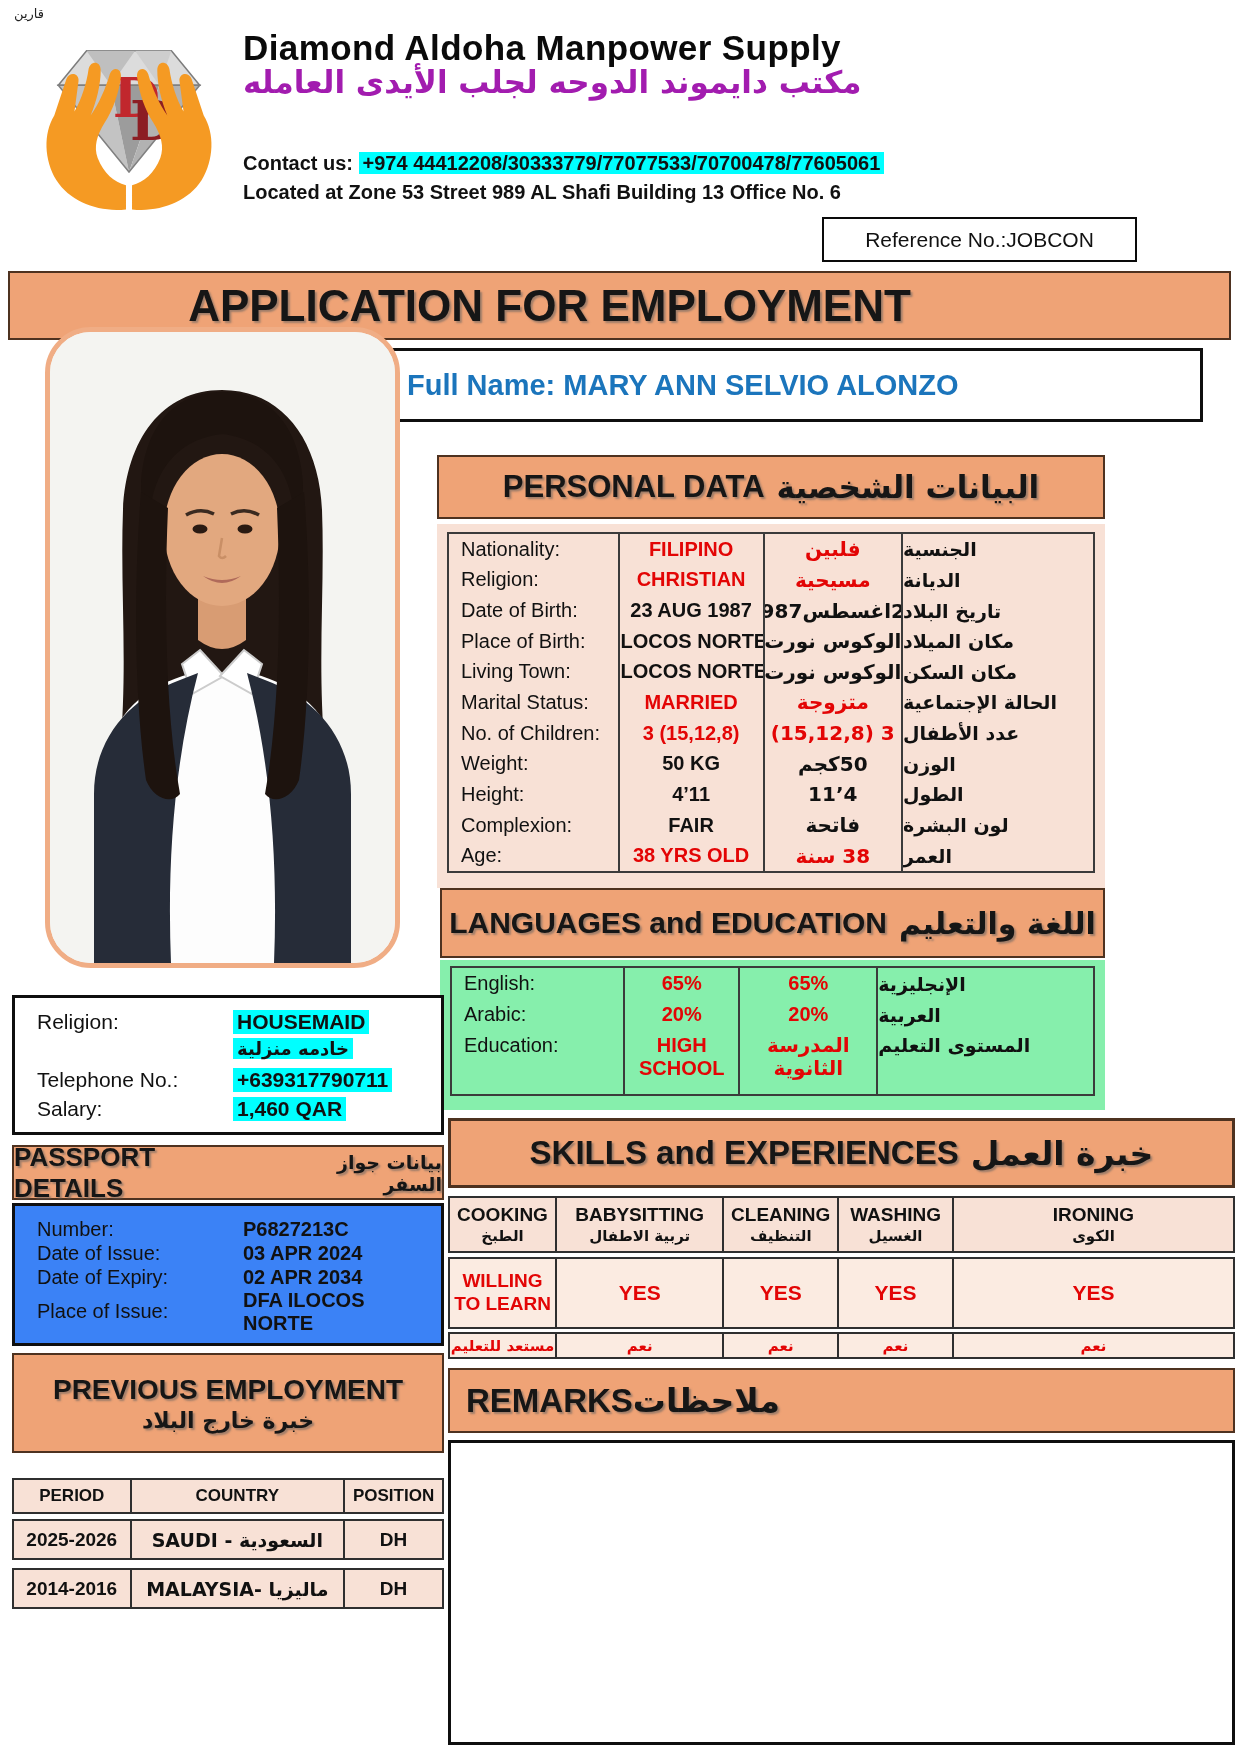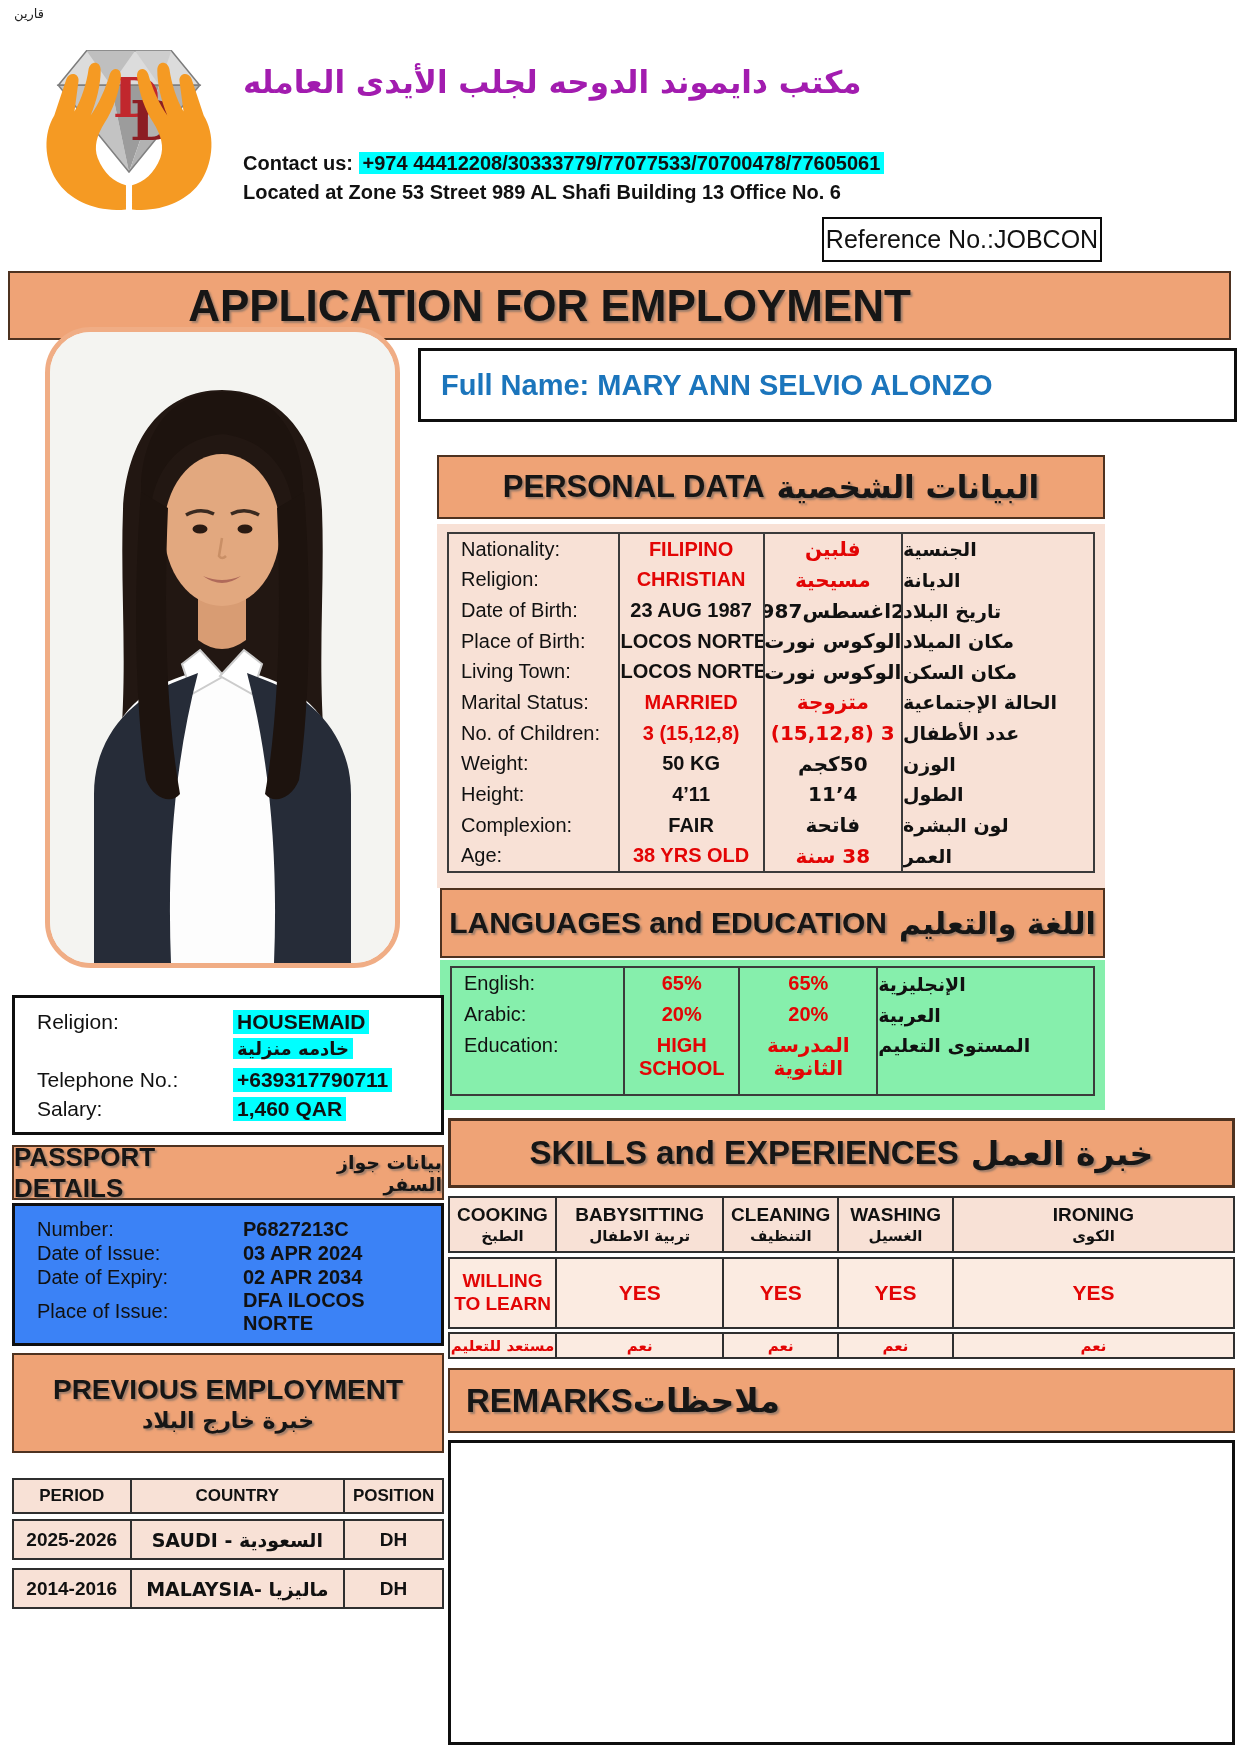--- a/index.html
+++ b/index.html
@@ -15,26 +15,26 @@
   [data-color="red"]{color:#e30505;}
   [data-color="black"]{color:#111;}
 
   
   #corner-scribble{left:14px;top:6px;font-size:13px;color:#222;}
   #logo{left:28px;top:20px;width:202px;height:198px;}
   #company-en{left:243px;top:28px;font-size:35px;font-weight:bold;letter-spacing:.4px;color:#0a0a0a;}
   #company-ar{left:243px;top:64px;font-size:31px;font-weight:bold;color:#a21caf;}
   #contact-line{left:243px;top:152px;font-size:20px;font-weight:bold;}
   #located-line{left:243px;top:181px;font-size:20px;font-weight:bold;}
-  #ref-box{left:822px;top:217px;width:280px;height:45px;border:2px solid #0a0a0a;
-           display:flex;align-items:center;justify-content:center;font-size:25px;box-sizing:border-box;}
+  #ref-box{left:822px;top:217px;width:315px;height:45px;border:2px solid #0a0a0a;
+           display:flex;align-items:center;justify-content:center;font-size:21px;box-sizing:border-box;}
 
   #title-banner{left:8px;top:271px;width:1223px;height:69px;font-size:44px;}
   #title-banner span{transform:translateX(-70px);}
-  #fullname-box{left:418px;top:348px;width:819px;height:74px;background:#fff;border:3px solid #0f0f0f;
+  #fullname-box{left:384px;top:348px;width:819px;height:74px;background:#fff;border:3px solid #0f0f0f;
                 display:flex;align-items:center;padding-left:20px;font-size:29px;font-weight:bold;
                 color:#1b75bc;box-sizing:border-box;}
 
   #photo-frame{left:45px;top:327px;width:345px;height:631px;border:5px solid #f0ad85;
                border-radius:46px;overflow:hidden;background:#f4f4f1;}
 
   
   #pd-banner{left:437px;top:455px;width:668px;height:64px;font-size:31px;}
   #pd-section{left:437px;top:524px;width:668px;height:364px;background:#f8e1d6;}
   #pd-table{position:absolute;left:10px;right:10px;top:8px;bottom:15px;border:2px solid #3b3b3b;
@@ -122,20 +122,21 @@
       <text x="84" y="96" font-size="54" font-weight="bold" font-family="DejaVu Serif,serif" fill="#c1272d">D</text>
       <text x="101" y="118" font-size="54" font-weight="bold" font-family="DejaVu Serif,serif" fill="#8c1d23">D</text>
     </g>
 
     <g fill="#f59a23">
       <path d="M97,187 C70,190 42,180 28,158 C16,138 15,112 26,94 L38,58 C41,50 51,52 50,60 L46,90 C53,78 58,62 60,48 C62,39 72,40 72,49 C72,63 68,80 62,94 C70,83 77,67 81,53 C84,45 93,47 92,56 C90,72 84,89 76,101 C68,114 65,125 69,136 C75,151 85,160 97,163 Z"></path>
       <path d="M103,187 C130,190 158,180 172,158 C184,138 185,112 174,94 L162,58 C159,50 149,52 150,60 L154,90 C147,78 142,62 140,48 C138,39 128,40 128,49 C128,63 132,80 138,94 C130,83 123,67 119,53 C116,45 107,47 108,56 C110,72 116,89 124,101 C132,114 135,125 131,136 C125,151 115,160 103,163 Z"></path>
     </g>
   </svg>
 
+  <div class="abs" id="company-en">Diamond Aldoha Manpower Supply</div>
   <div class="abs ar" id="company-ar" dir="rtl">مكتب دايموند الدوحه لجلب الأيدى العامله</div>
 
   <div class="abs" id="contact-line"><span>Contact us: </span><span class="hl">+974 44412208/30333779/77077533/70700478/77605061</span></div>
   <div class="abs" id="located-line">Located at Zone 53 Street 989 AL Shafi Building 13 Office No. 6</div>
 
   <div class="abs" id="ref-box">Reference No.:JOBCON</div>
 
   <div class="banner" id="title-banner">
       <span>APPLICATION FOR EMPLOYMENT</span>
     </div>

